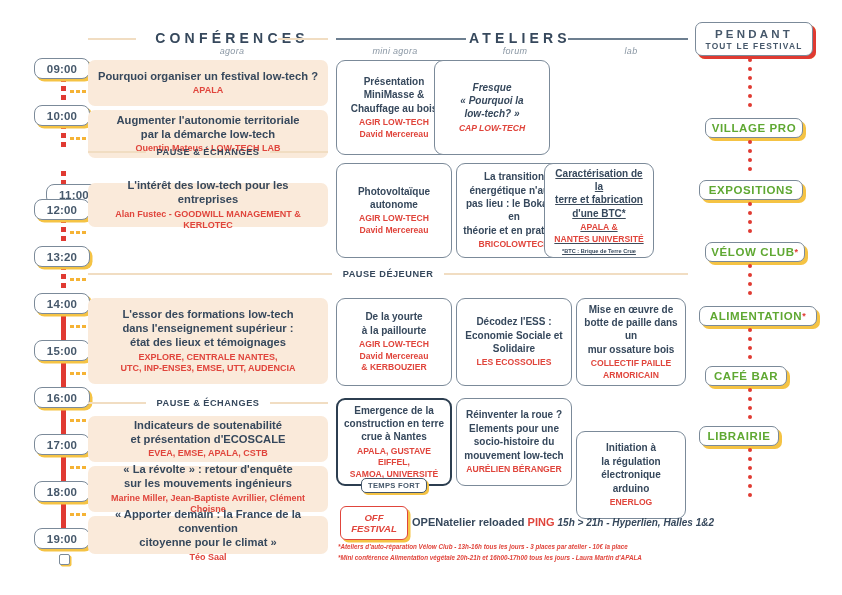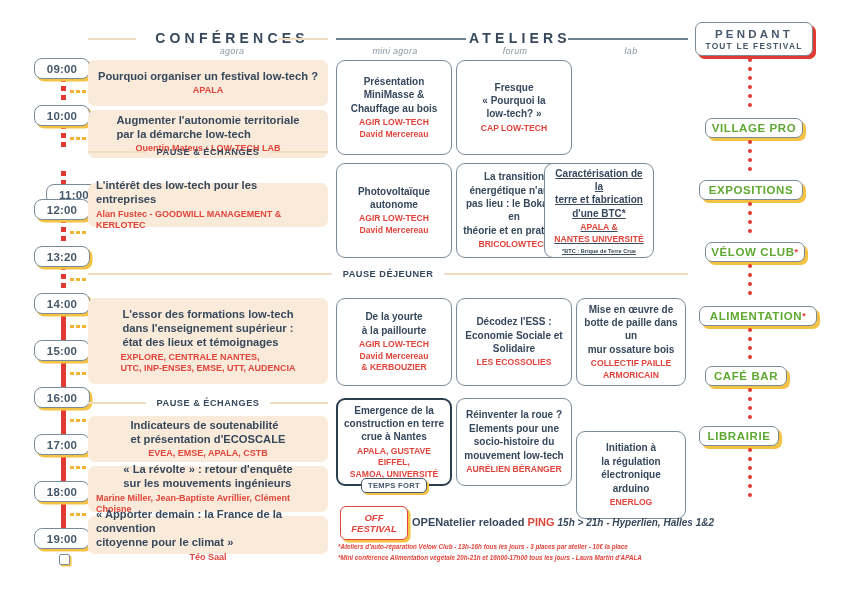--- a/index.html
+++ b/index.html
@@ -38,21 +38,21 @@
   .rule.slate{background:#6d7f90;}
   .sub-lbl{
     position:absolute;text-align:center;font-style:italic;
     font-size:9px;color:#8a97a4;letter-spacing:.3px;
   }
 
   
   .conf{
     position:absolute;background:#faeada;border-radius:7px;
     display:flex;flex-direction:column;align-items:center;justify-content:center;
-    padding:4px 8px;box-sizing:border-box;
+    text-align:center;padding:4px 8px;box-sizing:border-box;
   }
   .conf .t{font-size:11.2px;font-weight:bold;color:#36485c;line-height:1.28;}
   .conf .o{font-size:9px;font-weight:bold;color:#e0453c;line-height:1.3;margin-top:2px;}
 
   
   .atl{
     position:absolute;background:#ffffff;border:1.6px solid #7b8a99;border-radius:9px;
     display:flex;flex-direction:column;align-items:center;justify-content:center;
     text-align:center;padding:4px 5px;box-sizing:border-box;
   }
@@ -237,21 +237,21 @@
   <div class="conf" style="left:88px;top:516px;width:240px;height:38px;">
     <div class="t">« Apporter demain : la France de la convention<br>citoyenne pour le climat »</div>
     <div class="o">Téo Saal</div>
   </div>
 
   <div class="atl" style="left:336px;top:60px;width:116px;height:95px;">
     <div class="t">Présentation<br>MiniMasse &amp;<br>Chauffage au bois</div>
     <div class="o">AGIR LOW-TECH<br>David Mercereau</div>
   </div>
 
-  <div class="atl" style="left:456px;top:60px;width:116px;height:95px;">
+  <div class="atl" style="left:434px;top:60px;width:116px;height:95px;font-style:italic;">
     <div class="t">Fresque<br>« Pourquoi la<br>low-tech? »</div>
     <div class="o">CAP LOW-TECH</div>
   </div>
 
   <div class="atl" style="left:336px;top:163px;width:116px;height:95px;">
     <div class="t">Photovoltaïque<br>autonome</div>
     <div class="o">AGIR LOW-TECH<br>David Mercereau</div>
   </div>
 
   <div class="atl" style="left:456px;top:163px;width:116px;height:95px;">

